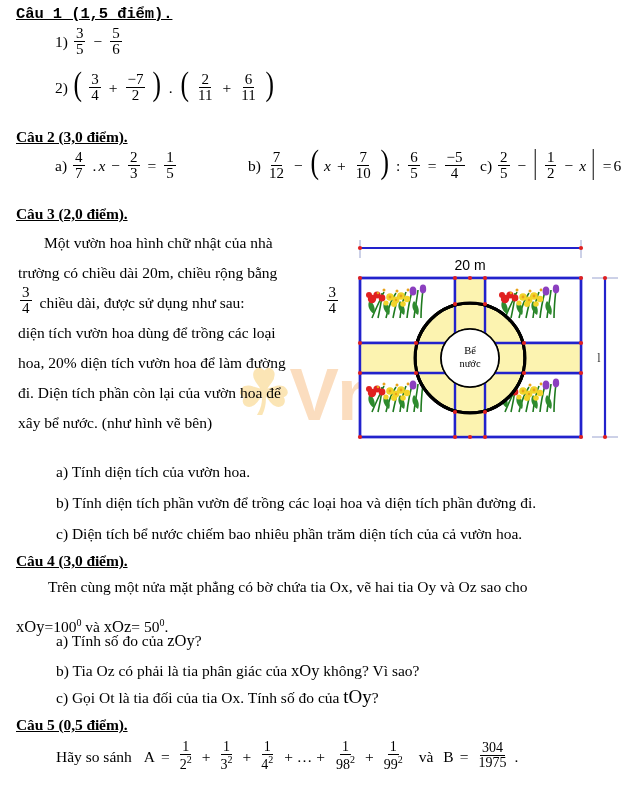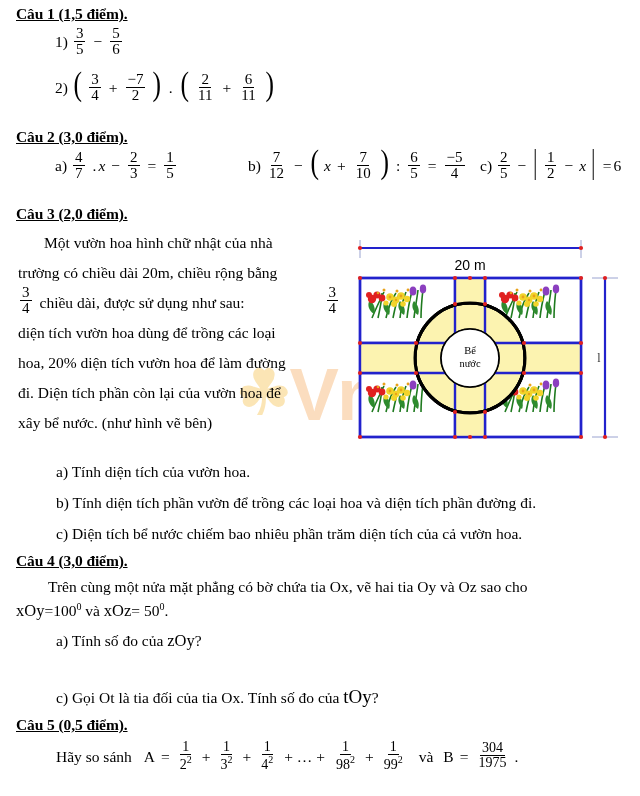--- a/index.html
+++ b/index.html
@@ -126,21 +126,21 @@
 </style>
 </head>
 <body>
 
 <div class="page">
 
   <div class="watermark">
     <span class="wm-logo">☘</span><span>VnDoc</span>
   </div>
 
-  <div class="row heading" style="left:16px; top:5px;">Câu 1 (1,5 điểm).</div>
+  <div class="row heading" style="left:16px; top:5px;font-family:Liberation Mono, monospace;">Câu 1 (1,5 điểm).</div>
 
   <div class="row" style="left:55px; top:28px;">
     <span class="txt">1)</span>
     <span class="frac">
       <span class="num">3</span>
       <span class="den">5</span>
     </span>
     <span class="op">−</span>
     <span class="frac">
       <span class="num">5</span>
@@ -445,29 +445,33 @@
   </div>
   <div class="ansline" style="left:56px; top:525px;text-align:center;">
     <span>c)</span>
     <span>Diện tích bể nước chiếm bao nhiêu phần trăm diện tích của cả vườn hoa.</span>
   </div>
 
   <div class="row heading" style="left:16px; top:552px;text-align:center;">Câu 4 (3,0 điểm).</div>
 
   <div class="ansline" style="left:48px; top:578px;">Trên cùng một nửa mặt phẳng có bờ chứa tia Ox, vẽ hai tia Oy và Oz sao cho</div>
 
-  <div class="ansline" style="left:16px; top:601px;">
+  <div class="ansline" style="left:16px; top:617px;">
     <span style="font-size:16.5px;">xOy</span><span>=100</span><span class="sup">0</span><span> và </span><span style="font-size:16.5px;">xOz</span><span>= 50</span><span class="sup">0</span><span>.</span>
   </div>
 
   <div class="ansline" style="left:56px; top:631px;">
     <span>a)</span>
     <span>Tính số đo của </span><span style="font-size:16.5px;">zOy</span><span>?</span>
   </div>
 
+  <div class="ansline" style="left:56px; top:661px;">
+    <span>b)</span>
+    <span>Tia Oz có phải là tia phân giác của </span><span style="font-size:16.5px;">xOy</span><span> không? Vì sao?</span>
+  </div>
 
   <div class="ansline" style="left:56px; top:686px;">
     <span>c)</span>
     <span>Gọi Ot là tia đối của tia Ox. Tính số đo của </span><span style="font-size:19px;">tOy</span><span>?</span>
   </div>
 
   <div class="row heading" style="left:16px; top:716px;">Câu 5 (0,5 điểm).</div>
 
   <div class="row" style="left:56px; top:742px;">
     <span class="txt">Hãy so sánh</span>

